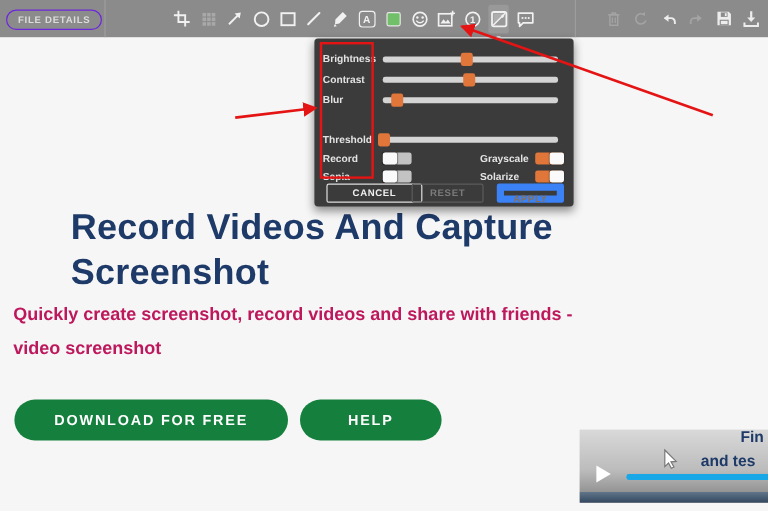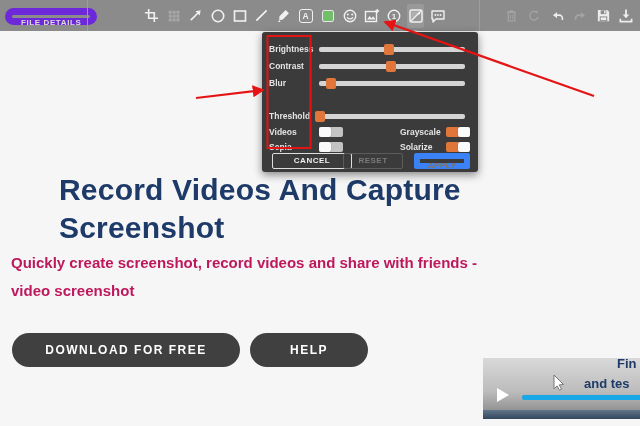--- a/index.html
+++ b/index.html
@@ -6,21 +6,21 @@
   html,body { width:640px; height:426px; }
   body {
     position:relative; overflow:hidden; background:#f6f6f6;
     font-family:"Liberation Sans", sans-serif;
   }
   
   .toolbar { position:absolute; top:0; left:0; width:640px; height:31px; background:#8b8b8b; z-index:4; }
   .tb-divider { position:absolute; top:0; width:1px; height:31px; background:#9d9d9d; }
   .file-details {
     position:absolute; left:5px; top:8px; height:17px; padding:0 9px;
-    border:7px solid #6d28d9; border-radius:9px; background:transparent;
+    border:1px solid #6d28d9; border-radius:9px; background:transparent;
     color:#dcdcdc; font-size:8px; font-weight:bold; letter-spacing:.6px; line-height:15px;
   }
   .tools { position:absolute; left:143px; top:3px; display:flex; gap:5px; align-items:center; height:25px; }
   .tool { width:17px; height:24px; display:flex; align-items:center; justify-content:center; color:#f1f1f1; position:relative; }
   .tool.dim { color:#a8a8a8; }
   .tool.active { background:rgba(255,255,255,.12); border-radius:2px; }
   .tool svg { display:block; }
   .text-tool-box {
     width:14px; height:14px; border:1.4px solid #f1f1f1; border-radius:3px;
     font-size:8.5px; font-weight:bold; color:#f1f1f1; display:flex; align-items:center; justify-content:center;
@@ -55,21 +55,21 @@
   .pbtn.apply  { left:152px; width:56px; border:6px solid #3b82f6; color:#86705c; }
   
   .hero-heading {
     position:absolute; left:11px; top:171px; width:462px;
     font-size:30px; line-height:38px; font-weight:bold; color:#1e3a68; letter-spacing:.2px;margin-left:48px;
   }
   .hero-sub {
     position:absolute; left:11px; top:249px; width:485px;
     font-size:15px; line-height:28px; font-weight:bold; color:#be185d;
   }
-  .cta { position:absolute; top:333px; height:34px; border:none; border-radius:17px; background:#404040;
+  .cta { position:absolute; top:333px; height:34px; border:none; border-radius:17px; background:#15803d;
          color:#fff; font-size:12px; font-weight:bold; letter-spacing:1.5px; font-family:inherit; }
   .cta.download { left:12px; width:228px; }
   .cta.help { left:250px; width:118px; }
   
   .video {
     position:absolute; left:483px; top:358px; width:157px; height:61px; overflow:hidden;
     background:linear-gradient(180deg,#d9d9d9 0%,#bcbcbc 55%,#909090 88%);
   }
   .video-bottom { position:absolute; left:0; bottom:0; width:100%; height:9px;
     background:linear-gradient(180deg,#61758a,#32465e); }
@@ -246,21 +246,21 @@
       </div>
   </div>
   <div class="prow" style="top:77px">
     <span class="plabel">Threshold</span>
     <div class="track">
         <div class="thumb" style="left: 1%;"></div>
       </div>
   </div>
 
   <div class="prow" style="top:93px">
-    <span class="plabel">Videos</span>
+    <span class="plabel">Record</span>
     <div class="toggle col1">
         <div class="knob"></div>
       </div>
     <span class="plabel col2">Grayscale</span>
     <div class="toggle col2 on">
         <div class="knob"></div>
       </div>
   </div>
   <div class="prow" style="top:108px">
     <span class="plabel">Sepia</span>

